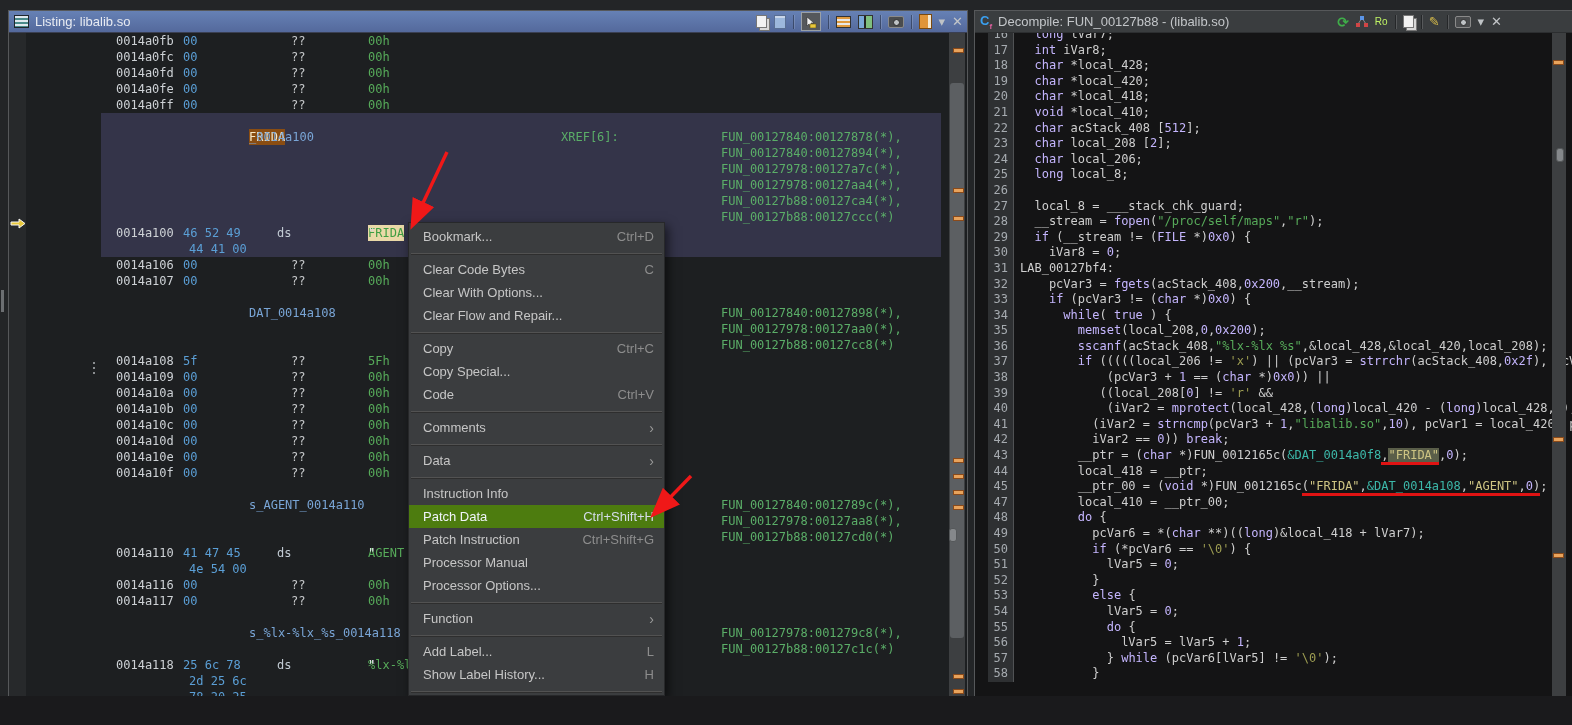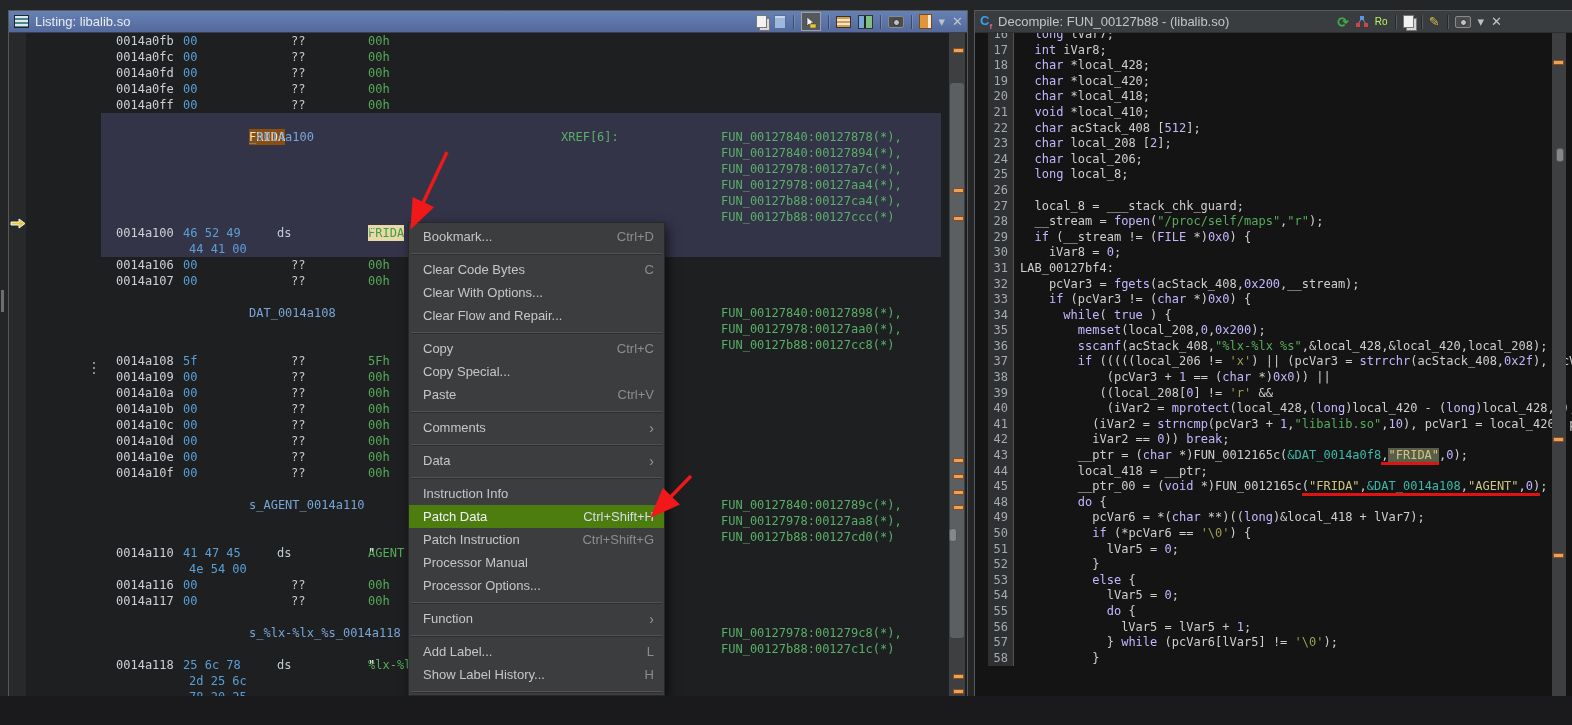--- a/index.html
+++ b/index.html
@@ -402,20 +402,21 @@
           <div class="cline"><span class="lnum">36</span><span class="ctoks"><span class="tok ">        </span><span class="tok k">sscanf</span><span class="tok ">(acStack_408,</span><span class="tok s">"%lx-%lx %s"</span><span class="tok ">,&amp;local_428,&amp;local_420,local_208);</span></span></div>
           <div class="cline"><span class="lnum">37</span><span class="ctoks"><span class="tok ">        </span><span class="tok k">if</span><span class="tok "> (((((local_206 != </span><span class="tok c">'x'</span><span class="tok ">) || (pcVar3 = </span><span class="tok k">strrchr</span><span class="tok ">(acStack_408,</span><span class="tok n">0x2f</span><span class="tok ">), pcVar3 =</span></span></div>
           <div class="cline"><span class="lnum">38</span><span class="ctoks"><span class="tok ">            (pcVar3 + </span><span class="tok n">1</span><span class="tok "> == (</span><span class="tok k">char</span><span class="tok "> *)</span><span class="tok n">0x0</span><span class="tok ">)) ||</span></span></div>
           <div class="cline"><span class="lnum">39</span><span class="ctoks"><span class="tok ">           ((local_208[</span><span class="tok n">0</span><span class="tok ">] != </span><span class="tok c">'r'</span><span class="tok "> &amp;&amp;</span></span></div>
           <div class="cline"><span class="lnum">40</span><span class="ctoks"><span class="tok ">            (iVar2 = </span><span class="tok k">mprotect</span><span class="tok ">(local_428,(</span><span class="tok k">long</span><span class="tok ">)local_420 - (</span><span class="tok k">long</span><span class="tok ">)local_428,</span><span class="tok n">5</span><span class="tok ">), iVa</span></span></div>
           <div class="cline"><span class="lnum">41</span><span class="ctoks"><span class="tok ">          (iVar2 = </span><span class="tok k">strncmp</span><span class="tok ">(pcVar3 + </span><span class="tok n">1</span><span class="tok ">,</span><span class="tok s">"libalib.so"</span><span class="tok ">,</span><span class="tok n">10</span><span class="tok ">), pcVar1 = local_420, pcVar</span></span></div>
           <div class="cline"><span class="lnum">42</span><span class="ctoks"><span class="tok ">          iVar2 == </span><span class="tok n">0</span><span class="tok ">)) </span><span class="tok k">break</span><span class="tok ">;</span></span></div>
           <div class="cline"><span class="lnum">43</span><span class="ctoks"><span class="tok ">        __ptr = (</span><span class="tok k">char</span><span class="tok "> *)FUN_0012165c(</span><span class="tok d">&amp;DAT_0014a0f8</span><span class="tok u">,</span><span class="tok y hl u">"FRIDA"</span><span class="tok ">,</span><span class="tok n">0</span><span class="tok ">);</span></span></div>
           <div class="cline"><span class="lnum">44</span><span class="ctoks"><span class="tok ">        local_418 = __ptr;</span></span></div>
           <div class="cline"><span class="lnum">45</span><span class="ctoks"><span class="tok ">        __ptr_00 = (</span><span class="tok k">void</span><span class="tok "> *)FUN_0012165c</span><span class="tok u">(</span><span class="tok y u">"FRIDA"</span><span class="tok u">,</span><span class="tok d u">&amp;DAT_0014a108</span><span class="tok u">,</span><span class="tok y u">"AGENT"</span><span class="tok u">,</span><span class="tok n u">0</span><span class="tok u">)</span><span class="tok ">;</span></span></div>
+          <div class="cline"><span class="lnum">47</span><span class="ctoks"><span class="tok ">        local_410 = __ptr_00;</span></span></div>
           <div class="cline"><span class="lnum">48</span><span class="ctoks"><span class="tok ">        </span><span class="tok k">do</span><span class="tok "> {</span></span></div>
           <div class="cline"><span class="lnum">49</span><span class="ctoks"><span class="tok ">          pcVar6 = *(</span><span class="tok k">char</span><span class="tok "> **)((</span><span class="tok k">long</span><span class="tok ">)&amp;local_418 + lVar7);</span></span></div>
           <div class="cline"><span class="lnum">50</span><span class="ctoks"><span class="tok ">          </span><span class="tok k">if</span><span class="tok "> (*pcVar6 == </span><span class="tok c">'\0'</span><span class="tok ">) {</span></span></div>
           <div class="cline"><span class="lnum">51</span><span class="ctoks"><span class="tok ">            lVar5 = </span><span class="tok n">0</span><span class="tok ">;</span></span></div>
           <div class="cline"><span class="lnum">52</span><span class="ctoks"><span class="tok ">          }</span></span></div>
           <div class="cline"><span class="lnum">53</span><span class="ctoks"><span class="tok ">          </span><span class="tok k">else</span><span class="tok "> {</span></span></div>
           <div class="cline"><span class="lnum">54</span><span class="ctoks"><span class="tok ">            lVar5 = </span><span class="tok n">0</span><span class="tok ">;</span></span></div>
           <div class="cline"><span class="lnum">55</span><span class="ctoks"><span class="tok ">            </span><span class="tok k">do</span><span class="tok "> {</span></span></div>
           <div class="cline"><span class="lnum">56</span><span class="ctoks"><span class="tok ">              lVar5 = lVar5 + </span><span class="tok n">1</span><span class="tok ">;</span></span></div>
           <div class="cline"><span class="lnum">57</span><span class="ctoks"><span class="tok ">            } </span><span class="tok k">while</span><span class="tok "> (pcVar6[lVar5] != </span><span class="tok c">'\0'</span><span class="tok ">);</span></span></div>
@@ -452,21 +453,21 @@
       </div>
       <div class="msep"></div>
       <div class="mi">
         <span class="mlbl">Copy</span>
         <span class="msc">Ctrl+C</span>
       </div>
       <div class="mi">
         <span class="mlbl">Copy Special...</span>
       </div>
       <div class="mi">
-        <span class="mlbl">Paste</span>
+        <span class="mlbl">Code</span>
         <span class="msc">Ctrl+V</span>
       </div>
       <div class="msep"></div>
       <div class="mi">
         <span class="mlbl">Comments</span>
         <span class="msub">›</span>
       </div>
       <div class="msep"></div>
       <div class="mi">
         <span class="mlbl">Data</span>

